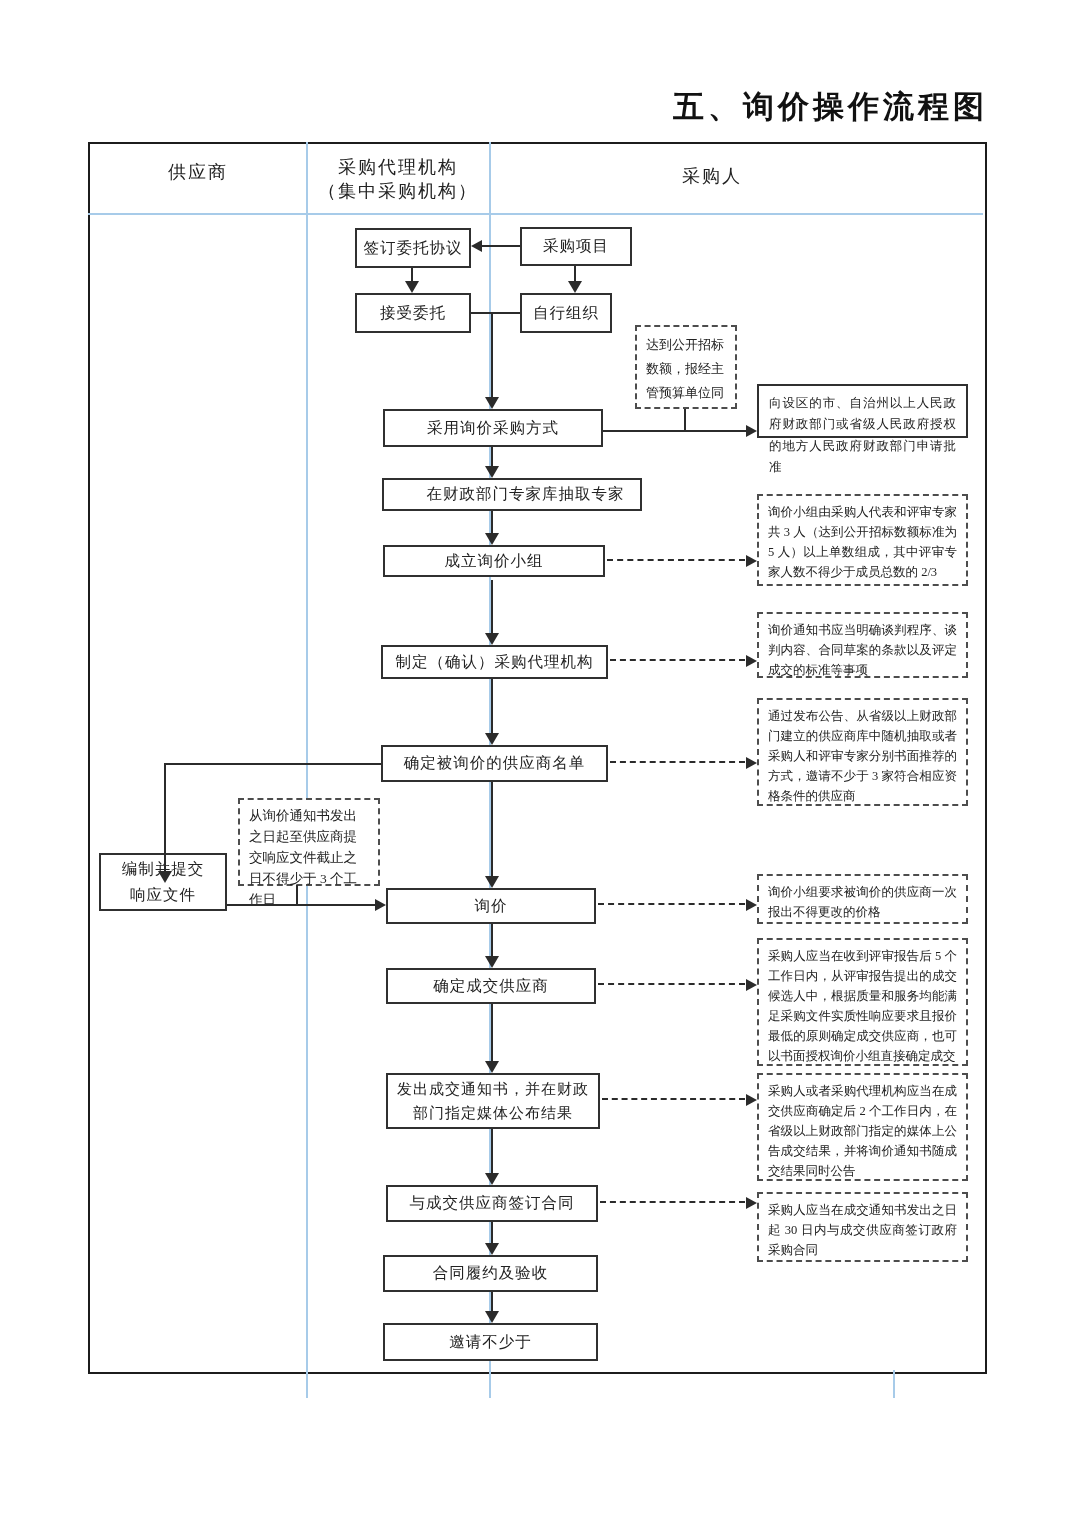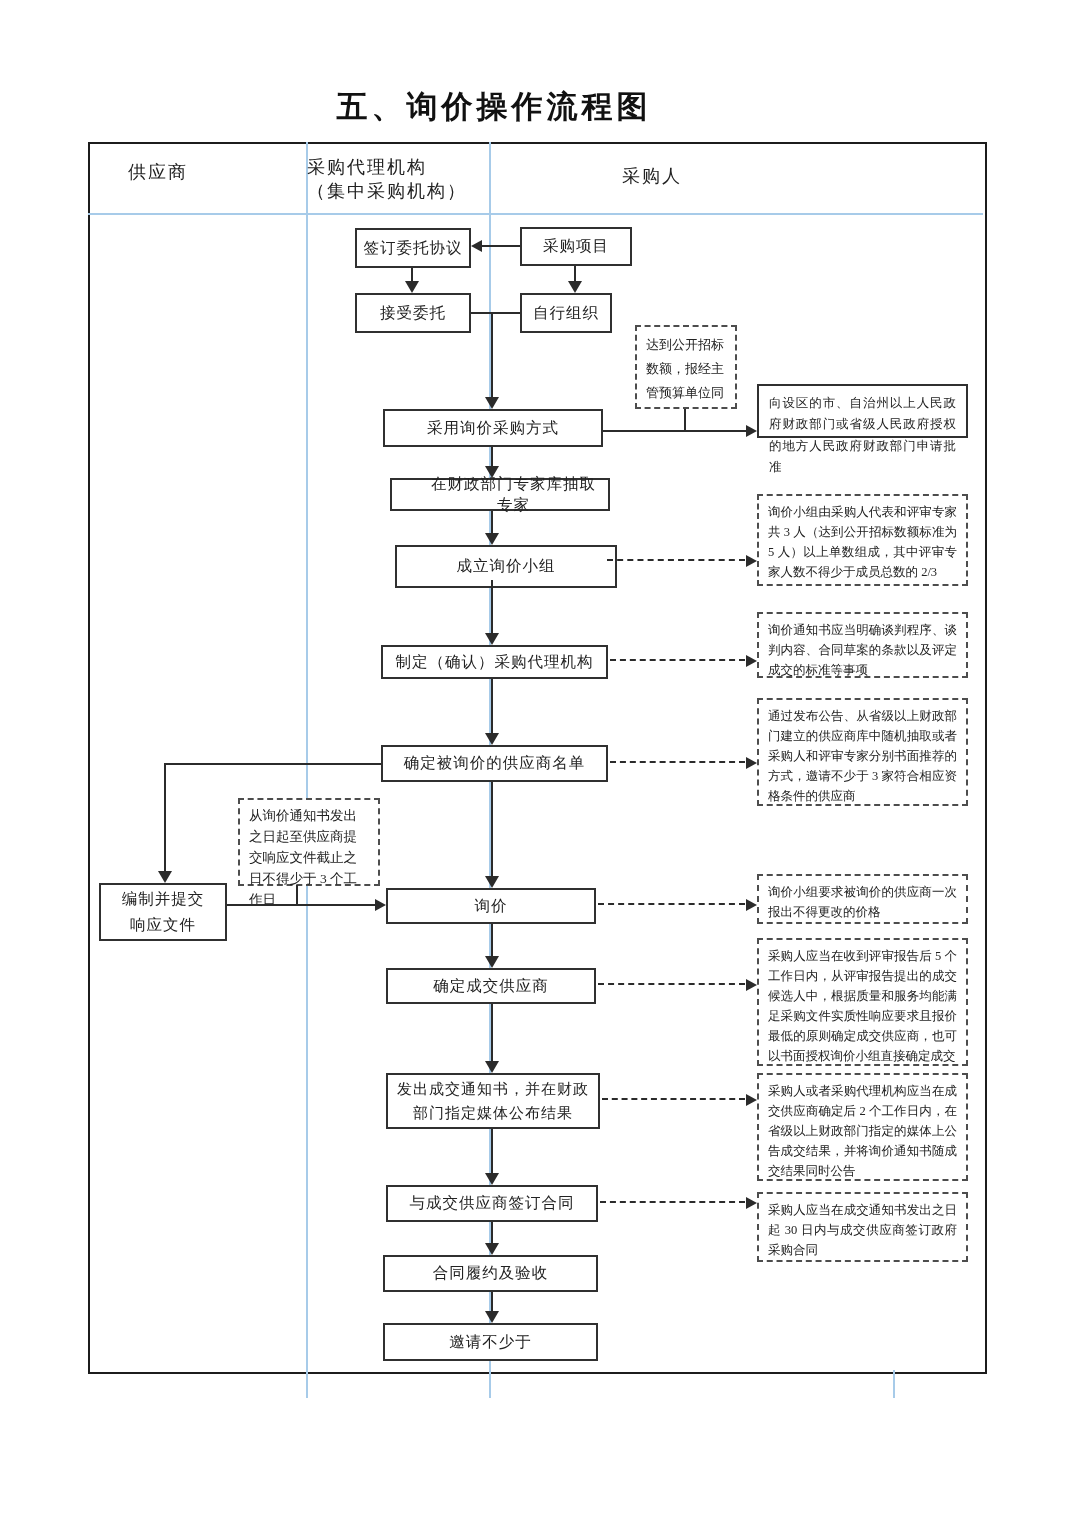--- a/index.html
+++ b/index.html
@@ -1,24 +1,24 @@
 <!DOCTYPE html>
 <html><head>
 <meta charset="utf-8">
 <style>
   html,body { margin:0; padding:0; background:#ffffff; }
   body { width:1080px; height:1527px; position:relative; overflow:hidden;
          font-family:"Liberation Serif","DejaVu Serif",serif; color:#2e2e2e; }
-  .title { position:absolute; left:0; top:86px; width:988px; text-align:center;
+  .title { position:absolute; left:0; top:86px; width:988px; text-align:right;
            font-size:31px; font-weight:bold; letter-spacing:4px; color:#111; }
   .frame { position:absolute; left:88px; top:142px; width:895px; height:1228px;
            border:2px solid #1c1c1c; background:transparent; }
   .bluev { position:absolute; width:2px; background:#a7cbe9; }
   .blueh { position:absolute; height:2px; background:#a7cbe9; }
-  .hdr  { position:absolute; font-size:18px; letter-spacing:2px; color:#222; }
+  .hdr  { position:absolute; font-size:18px; text-align:center; letter-spacing:2px; color:#222; }
   .flowbox { position:absolute; background:#fff; border:2px solid #303030;
              display:flex; flex-direction:column; align-items:center; justify-content:center;
              text-align:center; font-size:15.5px; letter-spacing:1px; color:#222;
              box-sizing:border-box; padding:2px 6px; }
   .dashbox { position:absolute; background:#fff; border:2px dashed #4d4d4d;
              font-size:12.5px; line-height:1.6; padding:6px 9px; color:#222;
              box-sizing:border-box; text-align:justify; }
   .solidnote { position:absolute; background:#fff; border:2px solid #303030;
              font-size:12.5px; line-height:1.7; padding:7px 10px; color:#222;
              box-sizing:border-box; text-align:justify; }
@@ -48,25 +48,25 @@
   <div>采购代理机构</div>
   <div>（集中采购机构）</div>
 </div>
 <div class="hdr" style="left:622px;top:164px;width:180px;">采购人</div>
 
 <div class="flowbox" style="left:355px;top:228px;width:116px;height:40px;">签订委托协议</div>
 <div class="flowbox" style="left:520px;top:227px;width:112px;height:39px;">采购项目</div>
 <div class="flowbox" style="left:355px;top:293px;width:116px;height:40px;">接受委托</div>
 <div class="flowbox" style="left:520px;top:293px;width:92px;height:40px;">自行组织</div>
 <div class="flowbox" style="left:383px;top:409px;width:220px;height:38px;">采用询价采购方式</div>
-<div class="flowbox" style="left:390px;top:478px;width:220px;height:33px;padding-left:33px;">在财政部门专家库抽取专家</div>
-<div class="flowbox" style="left:395px;top:545px;width:222px;height:43px;font-family:Liberation Serif, serif;">成立询价小组</div>
+<div class="flowbox" style="left:382px;top:478px;width:260px;height:33px;padding-left:33px;">在财政部门专家库抽取专家</div>
+<div class="flowbox" style="left:383px;top:545px;width:222px;height:32px;font-family:Liberation Serif, serif;">成立询价小组</div>
 <div class="flowbox" style="left:381px;top:645px;width:227px;height:34px;">制定（确认）采购代理机构</div>
 <div class="flowbox" style="left:381px;top:745px;width:227px;height:37px;">确定被询价的供应商名单</div>
-<div class="flowbox two-line" style="left:99px;top:883px;width:128px;height:58px;">
+<div class="flowbox two-line" style="left:99px;top:853px;width:128px;height:58px;">
   <div>编制并提交</div>
   <div>响应文件</div>
 </div>
 <div class="flowbox" style="left:386px;top:888px;width:210px;height:36px;text-align:right;">询价</div>
 <div class="flowbox" style="left:386px;top:968px;width:210px;height:36px;">确定成交供应商</div>
 <div class="flowbox" style="left:386px;top:1073px;width:214px;height:56px;font-size:15px;line-height:1.6;">发出成交通知书，并在财政部门指定媒体公布结果</div>
 <div class="flowbox" style="left:386px;top:1185px;width:212px;height:37px;">与成交供应商签订合同</div>
 <div class="flowbox" style="left:383px;top:1255px;width:215px;height:37px;">合同履约及验收</div>
 <div class="flowbox" style="left:383px;top:1323px;width:215px;height:38px;">邀请不少于</div>
 

